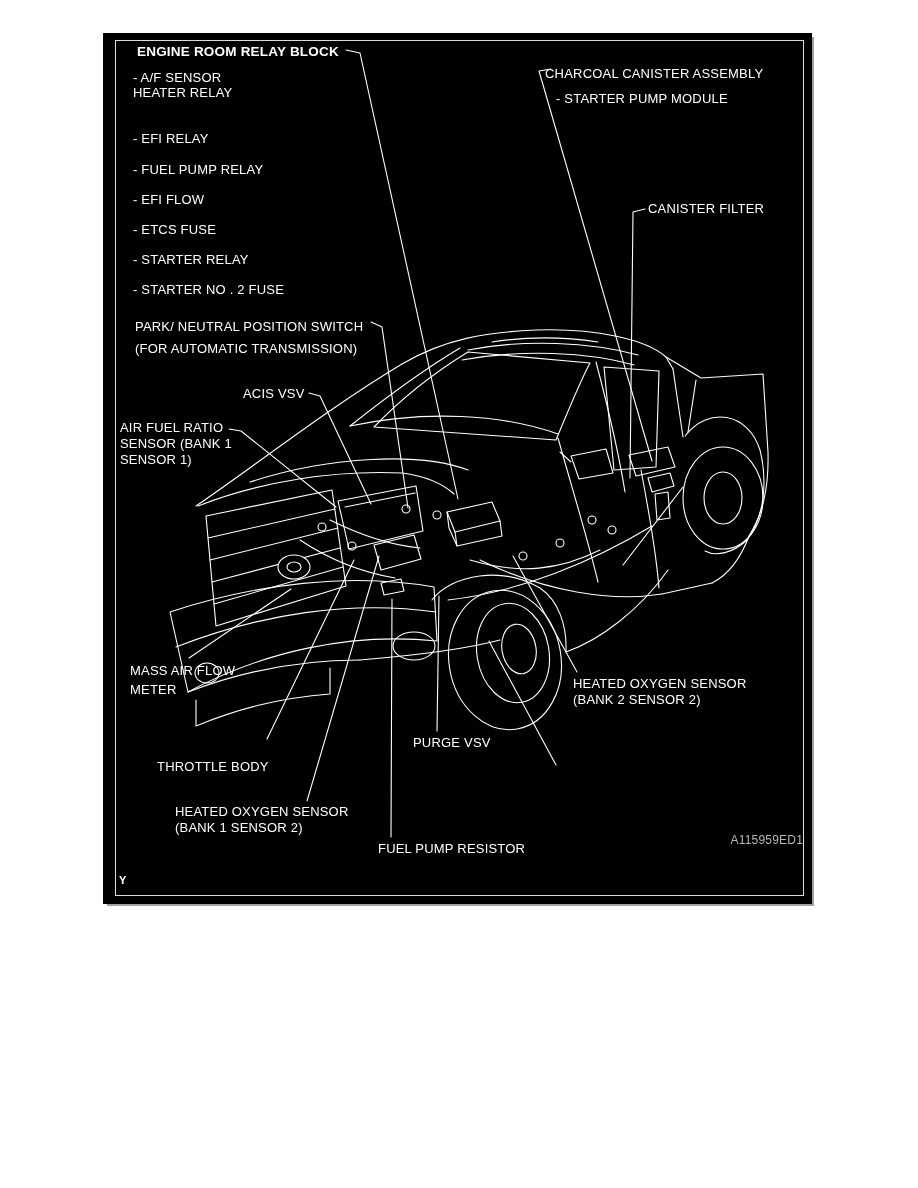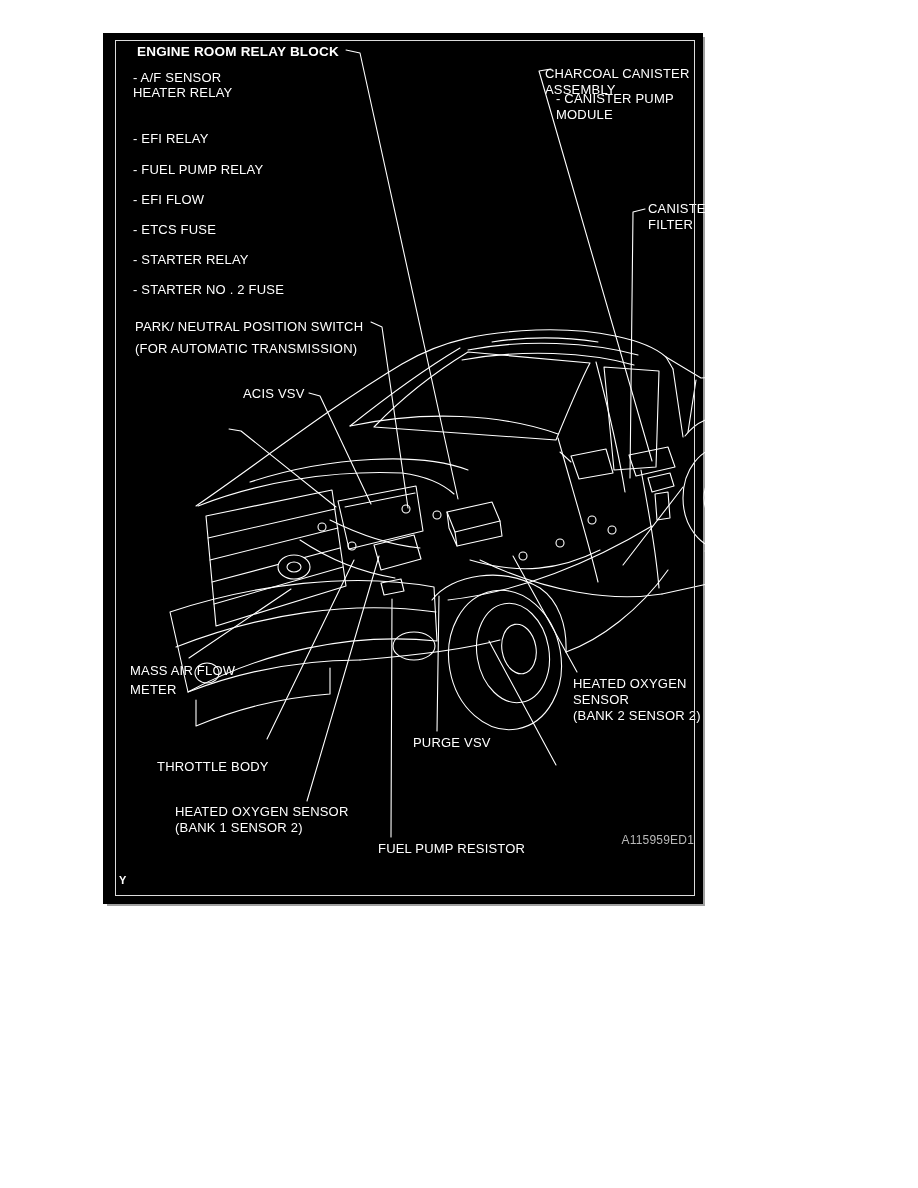--- a/index.html
+++ b/index.html
@@ -3,21 +3,21 @@
 <meta charset="utf-8">
 <style>
   html,body{margin:0;padding:0;}
   body{
     width:918px;height:1188px;position:relative;
     background:#ffffff;
     font-family:"Liberation Sans", sans-serif;
     overflow:hidden;
   }
   .diagram-box{
-    position:absolute;left:103px;top:33px;width:600px;height:871px;
+    position:absolute;left:103px;top:33px;width:709px;height:871px;
     background:#000000;
     box-shadow:3px 3px 0 -1px #a0a0a0;
   }
   .inner-border{
     position:absolute;left:12px;top:7px;right:8px;bottom:8px;
     border:1.5px solid #dcdcdc;
     pointer-events:none;
   }
   .art{position:absolute;left:0;top:0;width:709px;height:871px;}
   .label{
@@ -167,29 +167,32 @@
   <div class="label" style="left:30px;top:159px">- EFI FLOW</div>
 
   <div class="label" style="left:30px;top:189px">- ETCS FUSE</div>
 
   <div class="label" style="left:30px;top:219px">- STARTER RELAY</div>
 
   <div class="label" style="left:30px;top:249px">- STARTER NO . 2 FUSE</div>
 
   <div class="label" style="left:442px;top:33px">CHARCOAL CANISTER ASSEMBLY</div>
 
-  <div class="label" style="left:453px;top:58px">- CANISTER PUMP MODULE</div>
+  <div class="label" style="left:453px;top:58px">- STARTER PUMP MODULE</div>
 
   <div class="label" style="left:545px;top:168px">CANISTER FILTER</div>
 
   <div class="label lh22" style="left:32px;top:283px">PARK/ NEUTRAL POSITION SWITCH
 (FOR AUTOMATIC TRANSMISSION)</div>
 
   <div class="label" style="left:140px;top:353px">ACIS VSV</div>
 
+  <div class="label lh16" style="left:17px;top:387px">AIR FUEL RATIO
+SENSOR (BANK 1
+SENSOR 1)</div>
 
 
   <div class="label lh19" style="left:27px;top:628px">MASS AIR FLOW
 METER</div>
 
   <div class="label" style="left:54px;top:726px">THROTTLE BODY</div>
 
   <div class="label" style="left:310px;top:702px">PURGE VSV</div>
 
 

